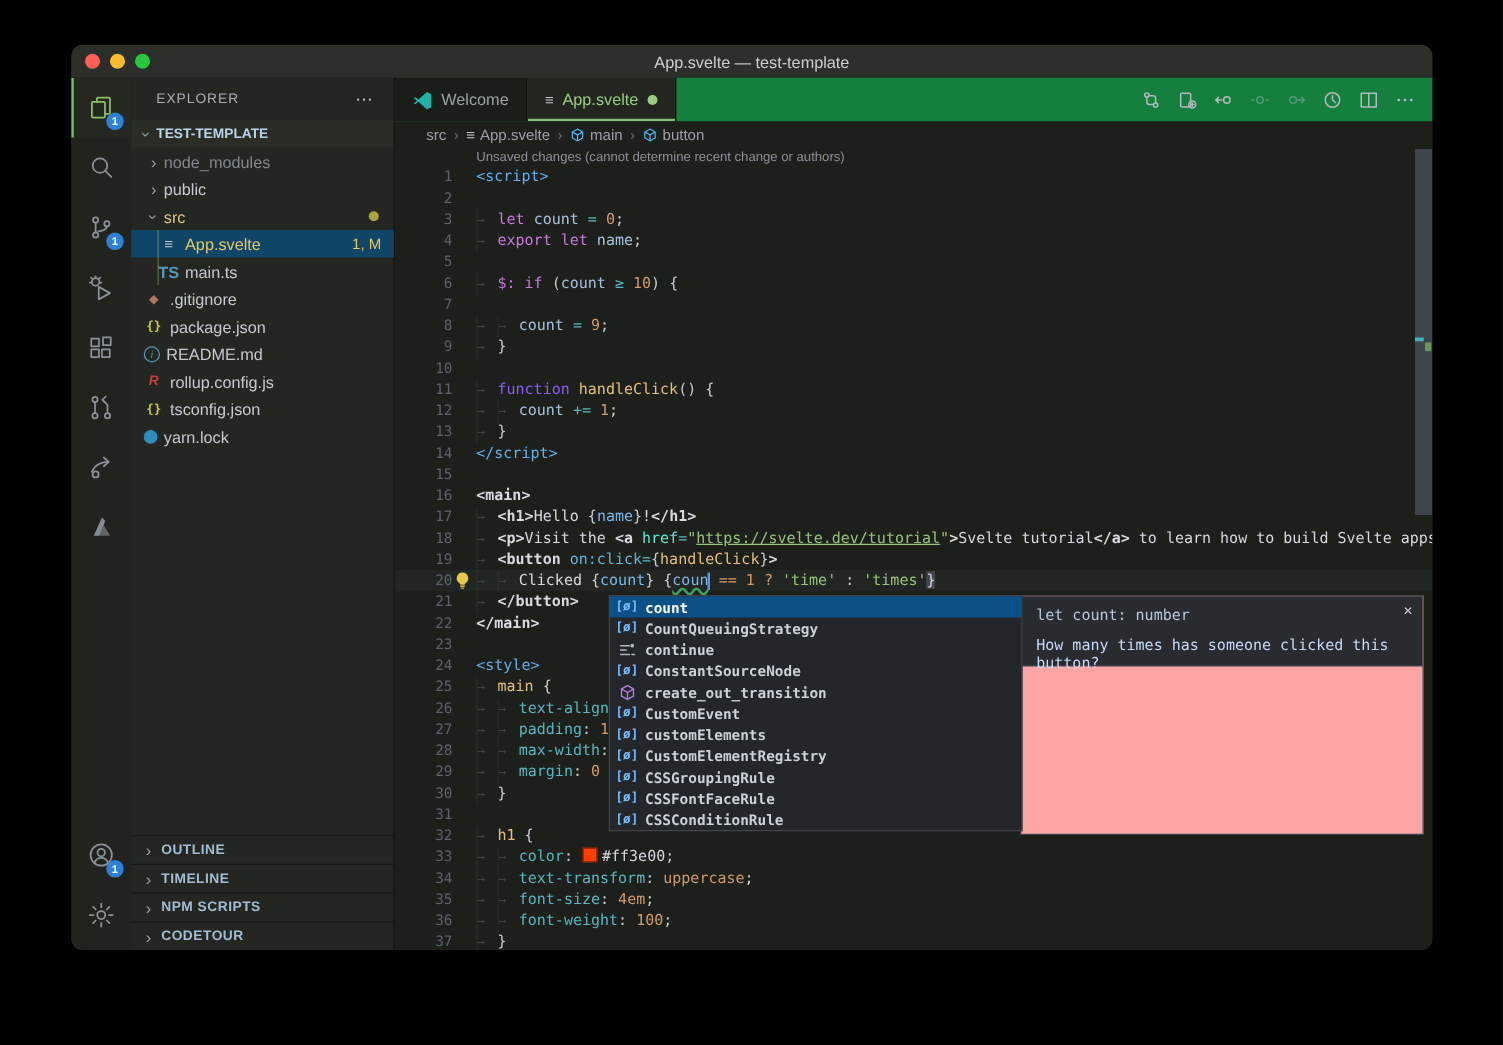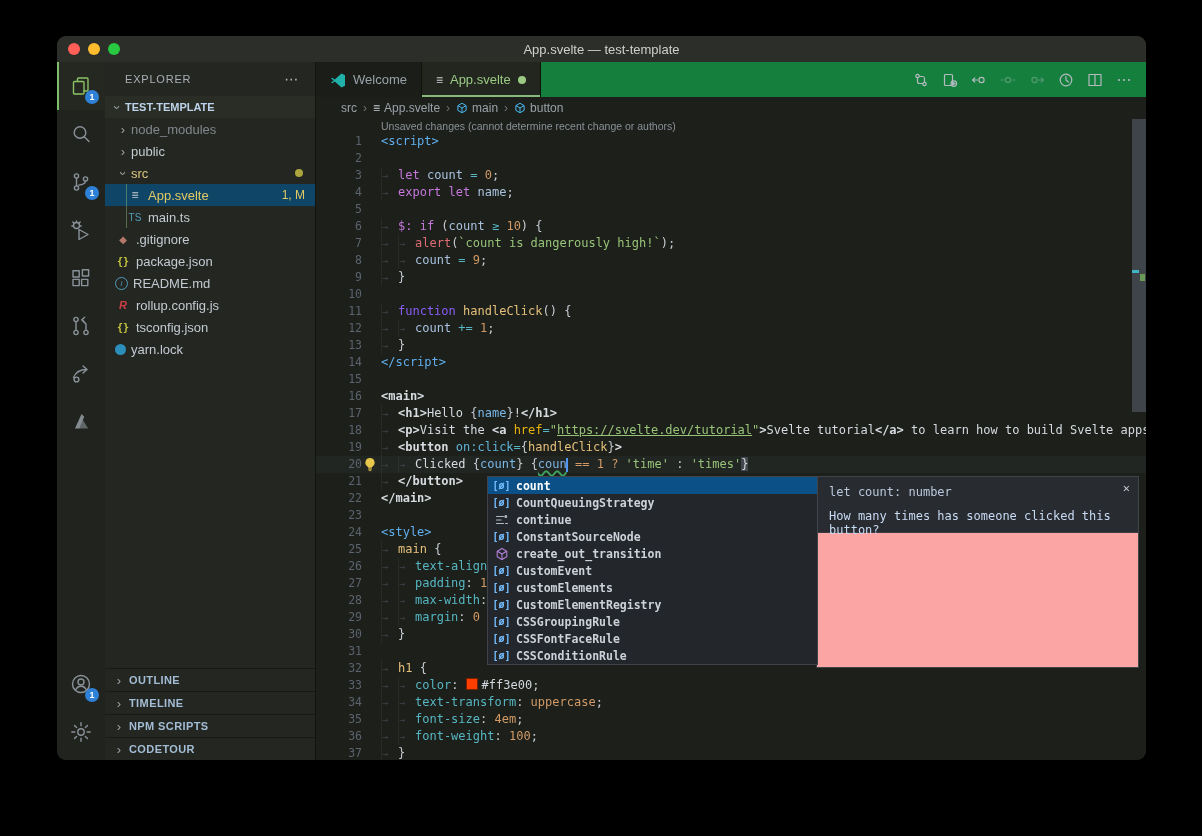--- a/index.html
+++ b/index.html
@@ -73,21 +73,21 @@
   .tk-varb{color:#79b8e8}
   .tk-op{color:#56b6c2}
   .tk-opg{color:#d19a66}
   .tk-num{color:#d19a66}
   .tk-pun{color:#c8ccd4}
   .tk-fn{color:#e06c75}
   .tk-str{color:#98c379}
   .tk-strl{color:#98c379;text-decoration:underline}
   .tk-stag{color:#61afef}
   .tk-htag{color:#d7dbe0;font-weight:700}
-  .tk-attr{color:#eab308}
+  .tk-attr{color:#5eead4}
   .tk-dir{color:#5fb4d8}
   .tk-txt{color:#d6dae0}
   .tk-csssel{color:#e5c07b}
   .tk-cssprop{color:#56b6c2}
   .tk-cssval{color:#d19a66}
   .tk-cssvalw{color:#d4d8de}
   .tk-err{color:#7fb2e4;text-decoration:underline wavy #3da35f 1.5px;text-underline-offset:2px}
   .tk-brkt{color:#d6dae0;background:#43484e}
   .cursor{display:inline-block;width:2px;height:14px;background:#5295f2;vertical-align:middle;margin-left:-1px}
   .swatch{display:inline-block;width:10px;height:10px;background:#ff3e00;border:1px solid rgba(0,0,0,.5);margin:0 4px -1px 0}
@@ -246,21 +246,21 @@
             <span class="chev" style="transform: rotate(90deg);">›</span>
             <span class="t-label">src</span>
             <span class="t-dot"></span>
           </div>
           <div class="t-row indent2 sel">
             <span class="t-icon" style="display: flex; align-items: center; justify-content: center; color: rgb(200, 205, 211); font-size: 12px;">≡</span>
             <span class="t-label">App.svelte</span>
             <span class="t-badge">1, M</span>
           </div>
           <div class="t-row indent2">
-            <span class="t-icon" style="display: flex; align-items: center; justify-content: center; color: rgb(81, 154, 186); font-weight: normal; font-size: 10px;">TS</span>
+            <span class="t-icon" style="display: flex; align-items: center; justify-content: center; color: rgb(81, 154, 186); font-weight: bold; font-size: 13px;">TS</span>
             <span class="t-label">main.ts</span>
           </div>
           <div class="t-row">
             <span class="t-icon" style="display: flex; align-items: center; justify-content: center; color: rgb(181, 118, 106); font-size: 10px;">◆</span>
             <span class="t-label">.gitignore</span>
           </div>
           <div class="t-row">
             <span class="t-icon" style="display: flex; align-items: center; justify-content: center; color: rgb(203, 203, 65); font-weight: bold; font-size: 10px; font-family: &quot;DejaVu Sans Mono&quot;, monospace;">{}</span>
             <span class="t-label">package.json</span>
           </div>
@@ -405,21 +405,21 @@
         </div>
       <div class="editor">
         <div class="codelens">Unsaved changes (cannot determine recent change or authors)</div>
         <div id="code-lines">
             <div class="code-line"><span class="gutter">1</span><span class="lc"><span class="tk-stag">&lt;script&gt;</span></span></div>
             <div class="code-line"><span class="gutter">2</span></div>
             <div class="code-line"><span class="gutter">3</span><span class="lc"><span class="tk-ws"></span><span class="tk-kw">let </span><span class="tk-var">count </span><span class="tk-op">= </span><span class="tk-num">0</span><span class="tk-pun">;</span></span></div>
             <div class="code-line"><span class="gutter">4</span><span class="lc"><span class="tk-ws"></span><span class="tk-kw">export let </span><span class="tk-var">name</span><span class="tk-pun">;</span></span></div>
             <div class="code-line"><span class="gutter">5</span><span class="lc"></span></div>
             <div class="code-line"><span class="gutter">6</span><span class="lc"><span class="tk-ws"></span><span class="tk-kw">$: if </span><span class="tk-pun">(</span><span class="tk-var">count </span><span class="tk-op">≥ </span><span class="tk-num">10</span><span class="tk-pun">) {</span></span></div>
-            <div class="code-line"><span class="gutter">7</span><span class="lc"><span class="tk-ws"></span><span class="tk-ws"></span><span class="tk-fn">alert</span><span class="tk-pun">(</span><span class="tk-str">`count is dangerously high!`</span><span class="tk-pun">);</span></span></div>
+            <div class="code-line"><span class="gutter">7</span></div>
             <div class="code-line"><span class="gutter">8</span><span class="lc"><span class="tk-ws"></span><span class="tk-ws"></span><span class="tk-var">count </span><span class="tk-op">= </span><span class="tk-num">9</span><span class="tk-pun">;</span></span></div>
             <div class="code-line"><span class="gutter">9</span><span class="lc"><span class="tk-ws"></span><span class="tk-pun">}</span></span></div>
             <div class="code-line"><span class="gutter">10</span><span class="lc"></span></div>
             <div class="code-line"><span class="gutter">11</span><span class="lc"><span class="tk-ws"></span><span class="tk-kwo">function </span><span class="tk-fname">handleClick</span><span class="tk-pun">() {</span></span></div>
             <div class="code-line"><span class="gutter">12</span><span class="lc"><span class="tk-ws"></span><span class="tk-ws"></span><span class="tk-var">count </span><span class="tk-op">+= </span><span class="tk-num">1</span><span class="tk-pun">;</span></span></div>
             <div class="code-line"><span class="gutter">13</span><span class="lc"><span class="tk-ws"></span><span class="tk-pun">}</span></span></div>
             <div class="code-line"><span class="gutter">14</span><span class="lc"><span class="tk-stag">&lt;/script&gt;</span></span></div>
             <div class="code-line"><span class="gutter">15</span><span class="lc"></span></div>
             <div class="code-line"><span class="gutter">16</span><span class="lc"><span class="tk-htag">&lt;main&gt;</span></span></div>
             <div class="code-line"><span class="gutter">17</span><span class="lc"><span class="tk-ws"></span><span class="tk-htag">&lt;h1&gt;</span><span class="tk-txt">Hello </span><span class="tk-pun">{</span><span class="tk-varb">name</span><span class="tk-pun">}</span><span class="tk-txt">!</span><span class="tk-htag">&lt;/h1&gt;</span></span></div>

